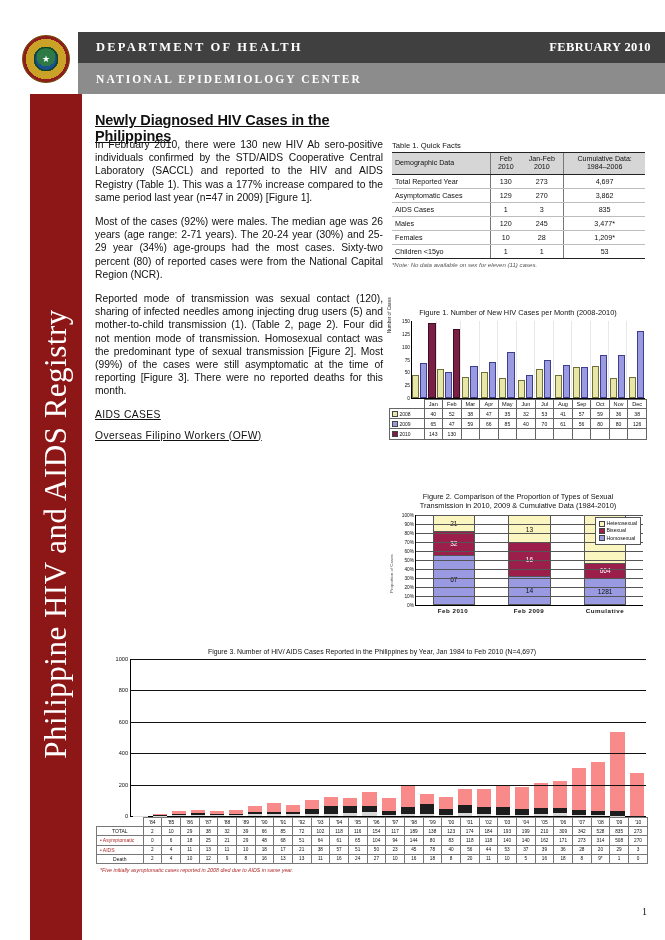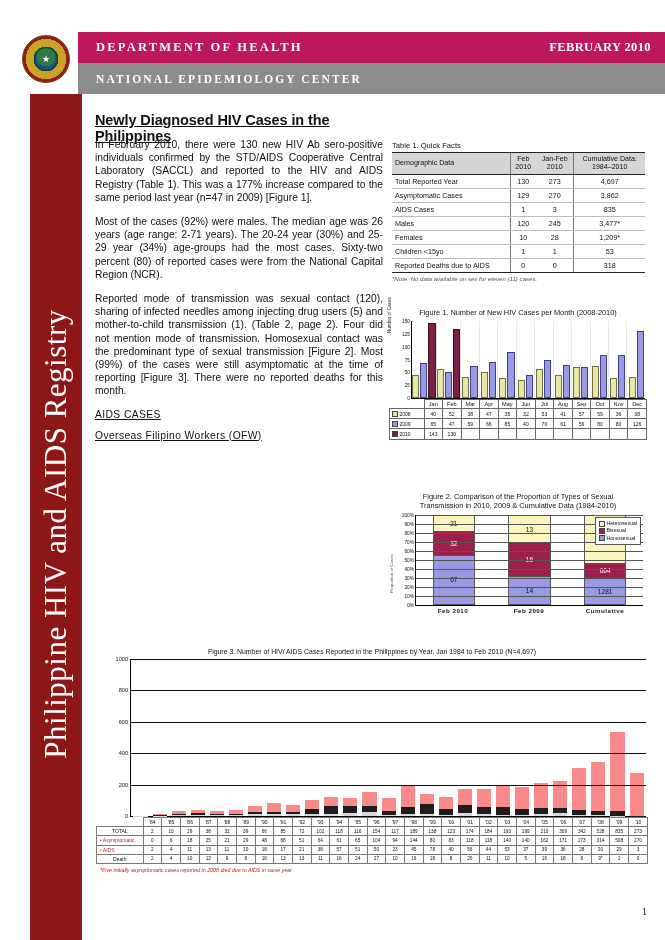--- a/index.html
+++ b/index.html
@@ -24,21 +24,21 @@
   }
   #seal .inner {
     position:absolute; left:50%; top:50%; width:22px; height:22px;
     transform:translate(-50%,-50%); border-radius:50%;
     background:radial-gradient(circle at 50% 40%, #2d7a45 0 55%, #1b4f8e 55% 100%);
     border:1px solid #0b3b1c;
   }
   #seal .star { position:absolute; left:50%; top:50%; transform:translate(-50%,-55%); color:#fff; font-size:9px; }
   .hdr-bar-top {
     position:absolute; left:78px; top:0; width:587px; height:31px;
-    background:#be185d; color:#ffffff;
+    background:#404040; color:#ffffff;
     display:flex; align-items:center; justify-content:space-between;
     box-sizing:border-box; padding:0 14px 0 18px;
   }
   .hdr-bar-top .dept {
     font-family:"Liberation Serif", serif; font-size:12.5px; font-weight:bold;
     letter-spacing:2.2px;
   }
   .hdr-bar-top .month {
     font-family:"Liberation Serif", serif; font-size:12.5px; font-weight:bold;
     letter-spacing:0.4px;
@@ -227,21 +227,21 @@
         <th class="vline">
           <span>Feb</span><br>
           <span>2010</span>
         </th>
         <th>
           <span>Jan-Feb</span><br>
           <span>2010</span>
         </th>
         <th class="vline">
           <span>Cumulative Data:</span><br>
-          <span>1984–2010</span>
+          <span>1984–2006</span>
         </th>
       </tr>
     </thead>
     <tbody id="t1-body">
         <tr>
           <td class="lbl">Total Reported Year</td>
           <td class="vline">130</td>
           <td>273</td>
           <td class="vline">4,697</td>
         </tr>
@@ -267,26 +267,20 @@
           <td class="lbl">Females</td>
           <td class="vline">10</td>
           <td>28</td>
           <td class="vline">1,209*</td>
         </tr>
         <tr>
           <td class="lbl">Children &lt;15yo</td>
           <td class="vline">1</td>
           <td>1</td>
           <td class="vline">53</td>
-        </tr>
-        <tr>
-          <td class="lbl">Reported Deaths due to AIDS</td>
-          <td class="vline">0</td>
-          <td>0</td>
-          <td class="vline">318</td>
         </tr>
       </tbody>
   </table>
   <div id="t1-note">*Note:  No data available on sex for eleven (11) cases.</div>
 </div>
 
 <div id="fig1-wrap">
   <div class="fig-cap">Figure 1. Number of New HIV Cases per Month (2008-2010)</div>
   <div id="fig1-plot">
     <div id="fig1-ylabel">Number of Cases</div>

